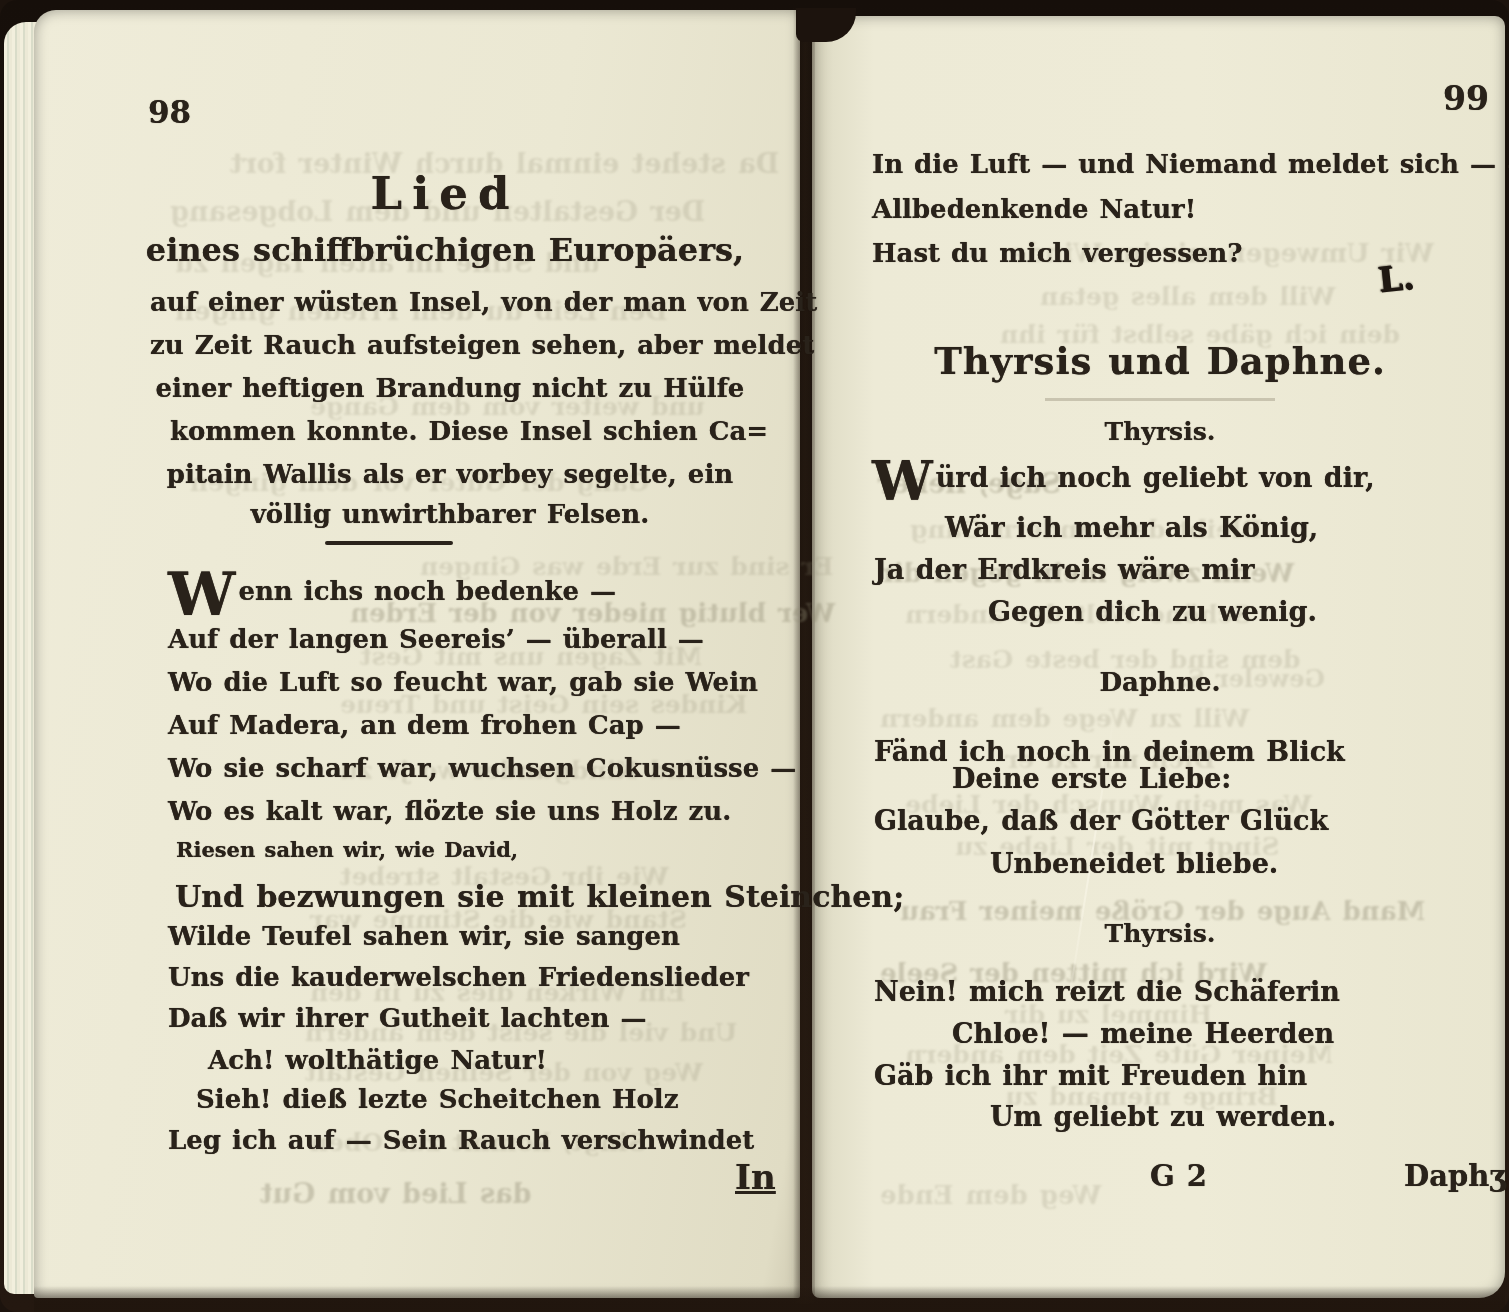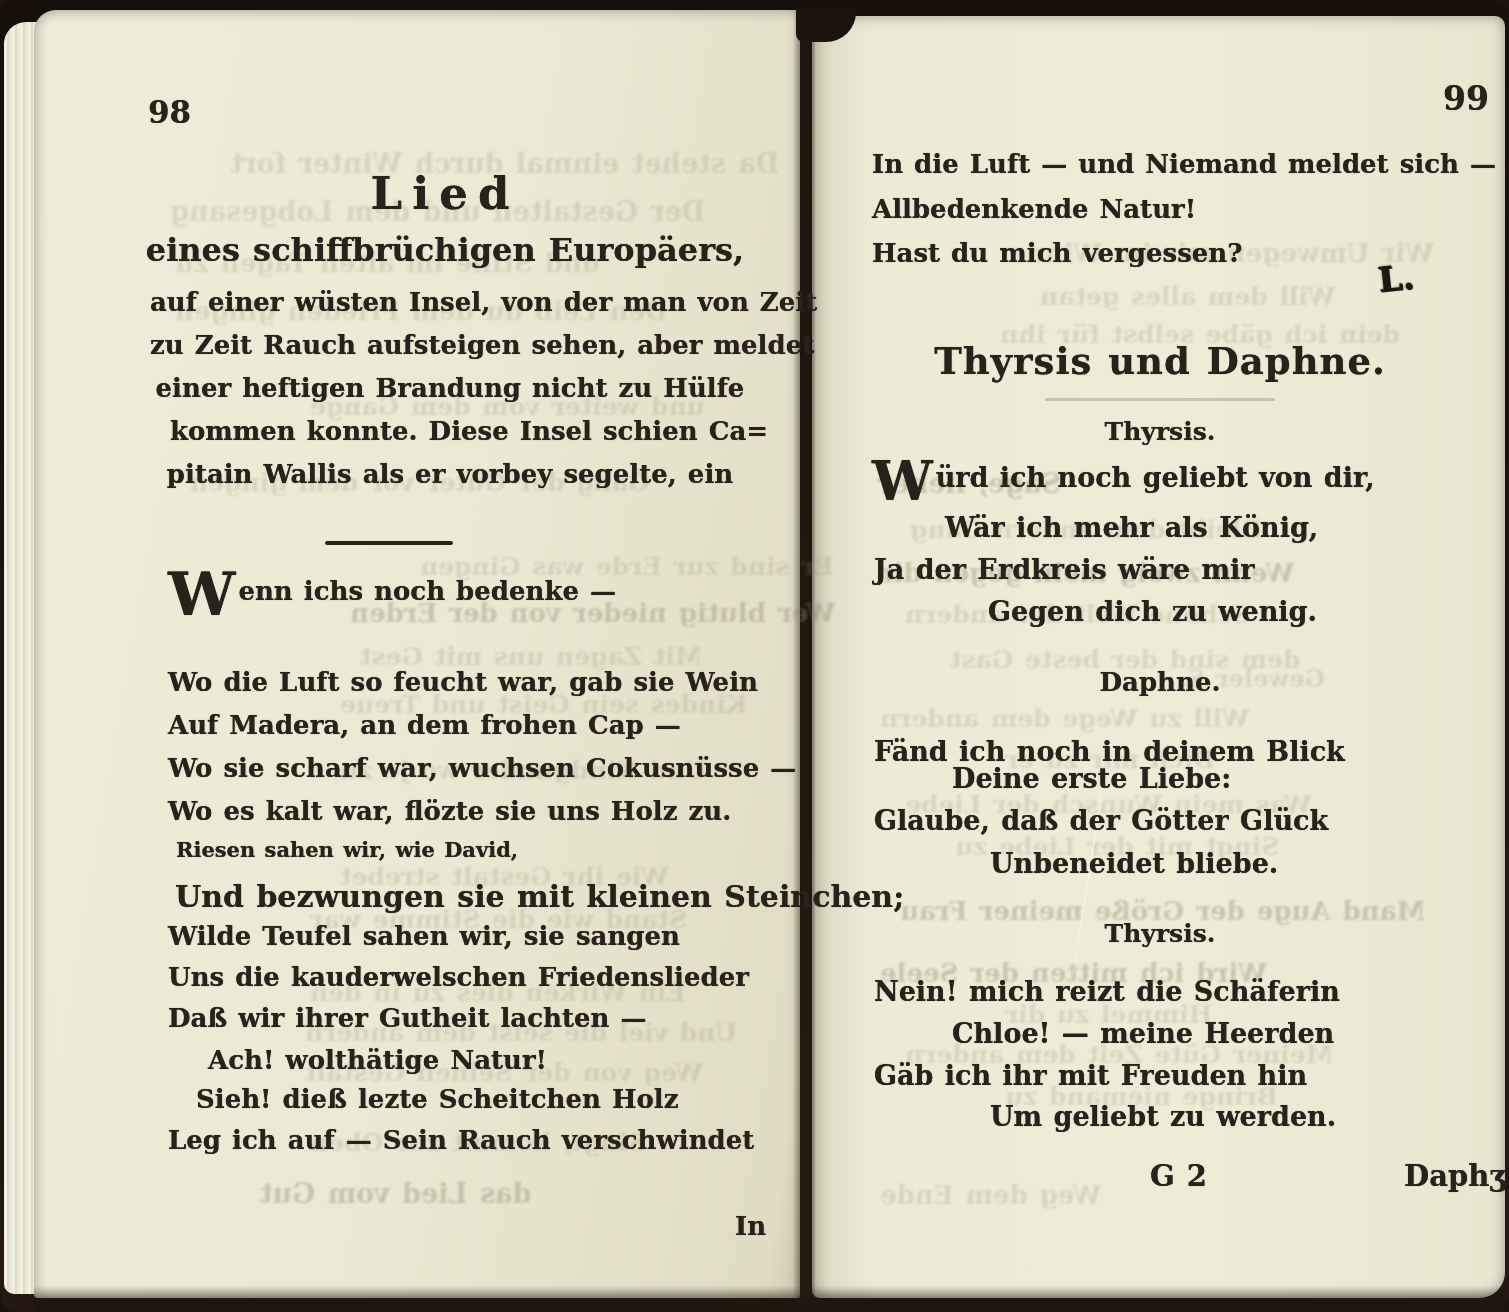--- a/index.html
+++ b/index.html
@@ -100,38 +100,40 @@
   <div class="txt" style="left:148px;top:95px;font-size:31px;">98</div>
 
   <div class="txt center" style="left:145px;top:168px;width:600px;font-size:45px;letter-spacing:10px;">Lied</div>
   <div class="txt center" style="left:145px;top:232px;width:600px;font-size:32px;">eines schiffbrüchigen Europäers,</div>
 
   <div class="txt center" style="left:150px;top:288px;width:600px;font-size:26px;">auf einer wüsten Insel, von der man von Zeit</div>
   <div class="txt center" style="left:150px;top:331px;width:600px;font-size:26px;">zu Zeit Rauch aufsteigen sehen, aber meldet</div>
   <div class="txt center" style="left:150px;top:374px;width:600px;font-size:26px;">einer heftigen Brandung nicht zu Hülfe</div>
   <div class="txt center" style="left:150px;top:417px;width:600px;font-size:26px;margin-left:19px;">kommen konnte.  Diese Insel schien Ca=</div>
   <div class="txt center" style="left:150px;top:460px;width:600px;font-size:26px;">pitain Wallis als er vorbey segelte, ein</div>
+  <div class="txt center" style="left:150px;top:500px;width:600px;font-size:26px;">völlig unwirthbarer Felsen.</div>
 
   <div class="rule" style="left:325px;top:541px;width:128px;height:4px;"></div>
 
   <div class="txt" style="left:168px;top:570px;font-size:26px;"><span class="dropcap">W</span><span>enn ichs noch bedenke —</span></div>
+  <div class="txt" style="left:168px;top:625px;font-size:26px;">Auf der langen Seereis’ — überall —</div>
   <div class="txt" style="left:168px;top:668px;font-size:26px;">Wo die Luft so feucht war, gab sie Wein</div>
   <div class="txt" style="left:168px;top:711px;font-size:26px;">Auf Madera, an dem frohen Cap —</div>
   <div class="txt" style="left:168px;top:754px;font-size:26px;">Wo sie scharf war, wuchsen Cokusnüsse —</div>
   <div class="txt" style="left:168px;top:797px;font-size:26px;">Wo es kalt war, flözte sie uns Holz zu.</div>
   <div class="txt" style="left:176px;top:838px;font-size:21px;">Riesen sahen wir, wie David,</div>
   <div class="txt" style="left:175px;top:880px;font-size:30px;">Und bezwungen sie mit kleinen Steinchen;</div>
   <div class="txt" style="left:168px;top:922px;font-size:26px;">Wilde Teufel sahen wir, sie sangen</div>
   <div class="txt" style="left:168px;top:963px;font-size:26px;">Uns die kauderwelschen Friedenslieder</div>
   <div class="txt" style="left:168px;top:1004px;font-size:26px;">Daß wir ihrer Gutheit lachten —</div>
   <div class="txt" style="left:196px;top:1046px;font-size:26px;margin-left:12px;">Ach! wolthätige Natur!</div>
   <div class="txt" style="left:196px;top:1085px;font-size:26px;">Sieh! dieß lezte Scheitchen Holz</div>
   <div class="txt" style="left:168px;top:1126px;font-size:26px;">Leg ich auf — Sein Rauch verschwindet</div>
 
-  <div class="txt" style="left:735px;top:1212px;font-size:26px;">In</div>
+  <div class="txt" style="left:735px;top:1158px;font-size:34px;text-decoration:underline;">In</div>
 
   <div class="txt" style="left:1443px;top:80px;font-size:33px;">99</div>
 
   <div class="txt" style="left:872px;top:150px;font-size:26px;">In die Luft — und Niemand meldet sich — — —</div>
   <div class="txt" style="left:872px;top:195px;font-size:26px;">Allbedenkende Natur!</div>
   <div class="txt" style="left:872px;top:239px;font-size:26px;">Hast du mich vergessen?</div>
 
   <div class="ink-blot" style="left:1378px;top:258px;font-size:34px;">L.</div>
 
   <div class="txt center" style="left:860px;top:340px;width:600px;font-size:37px;letter-spacing:1px;">Thyrsis und Daphne.</div>

